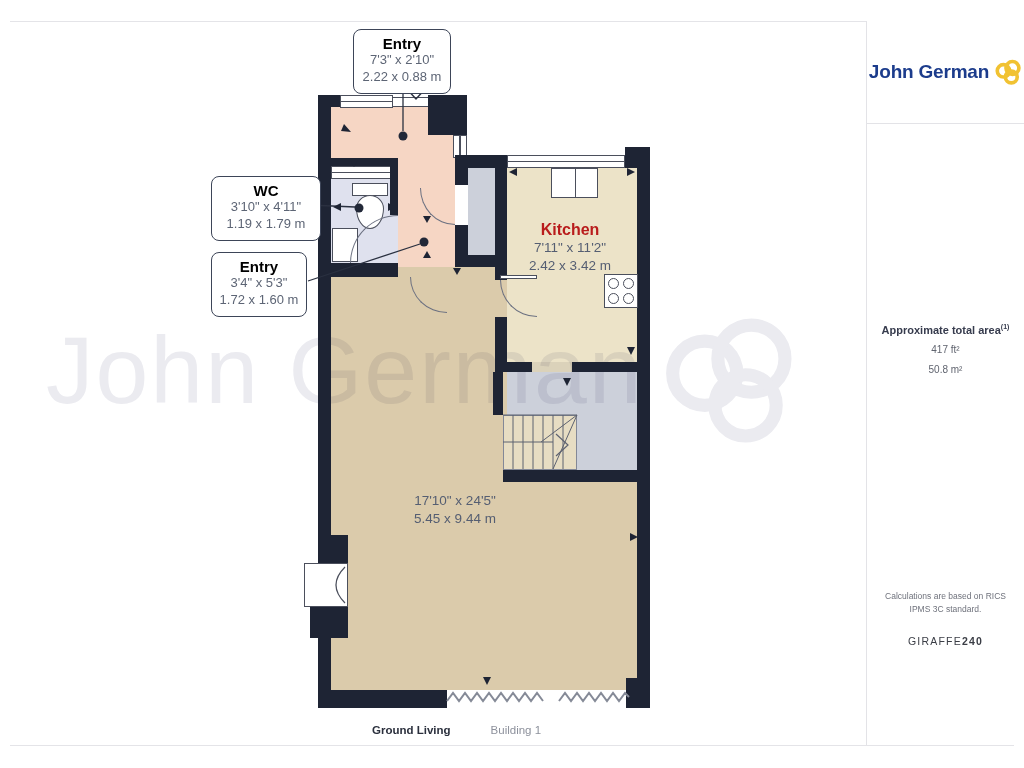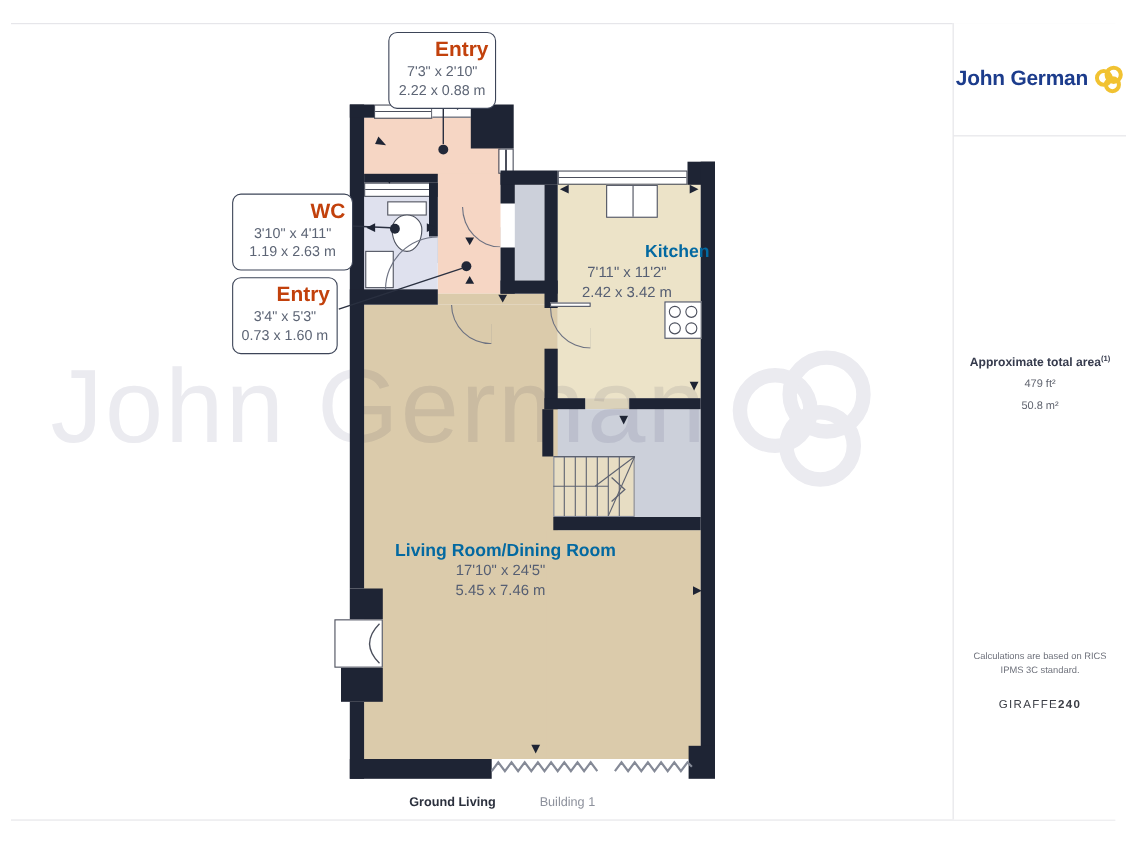--- a/index.html
+++ b/index.html
@@ -19,25 +19,25 @@
   .arc  { z-index:13; position:absolute; border:0 solid #6b7080; }
   .overlay { position:absolute; left:0; top:0; z-index:14; pointer-events:none; }
   .lbl  { z-index:20; position:absolute; text-align:center; }
 
   
   .wm-text { position:absolute; left:46px; top:316px; font-size:95px; letter-spacing:2px;
              color:#ebebf0; font-weight:400; white-space:nowrap; }
   .wm-knot { position:absolute; left:642px; top:312px; }
 
   
-  .room-title { font-size:16px; font-weight:700; color:#0369a1;text-align:right; }
+  .room-title { font-size:16px; font-weight:700; color:#b91c1c; }
   .room-dim   { font-size:13.5px; color:#555e72; line-height:1.3; }
   .callout { z-index:21; position:absolute; background:#fff; border:1.5px solid #3d4558;
              border-radius:8px; text-align:center; padding:5px 6px 7px; }
-  .c-title { font-size:19px; font-weight:700; color:#c2410c;text-align:right; }
+  .c-title { font-size:15px; font-weight:700; color:#000000; }
   .c-dim   { font-size:13px; color:#5d6575; line-height:1.3; }
 
   
   .niche { z-index:11; position:absolute; background:#fff; border:1px solid #4b4f5c; }
   .stairs { z-index:11; position:absolute; background:#e7ddc3; border:1px solid #838897; }
   .hob-grid { position:absolute; inset:3px; display:grid; grid-template-columns:1fr 1fr; gap:3px; }
   .hob-grid b { display:block; width:11px; height:11px; border:1.2px solid #4b4f5c; border-radius:50%; }
   .sink-div { position:absolute; left:50%; top:0; width:1px; height:100%; background:#4b4f5c; }
 
   
@@ -190,60 +190,59 @@
         <path d="M453,268 h8 l-4,7 z"></path>
       </g>
     </svg>
 
     <div class="lbl" style="left:495px;top:221px;width:150px">
       <div class="room-title">Kitchen</div>
       <div class="room-dim">7'11" x 11'2"</div>
       <div class="room-dim">2.42 x 3.42 m</div>
     </div>
     <div class="lbl" style="left:350px;top:492px;width:210px">
-      <div class="room-title">Living Room/Dining Room</div>
       <div class="room-dim">17'10" x 24'5"</div>
-      <div class="room-dim">5.45 x 7.46 m</div>
+      <div class="room-dim">5.45 x 9.44 m</div>
     </div>
 
     <div class="callout" style="left:353px;top:29px;width:98px">
       <div class="c-title">Entry</div>
       <div class="c-dim">7'3" x 2'10"</div>
       <div class="c-dim">2.22 x 0.88 m</div>
     </div>
     <div class="callout" style="left:211px;top:176px;width:110px">
       <div class="c-title">WC</div>
       <div class="c-dim">3'10" x 4'11"</div>
-      <div class="c-dim">1.19 x 2.63 m</div>
+      <div class="c-dim">1.19 x 1.79 m</div>
     </div>
     <div class="callout" style="left:211px;top:252px;width:96px">
       <div class="c-title">Entry</div>
       <div class="c-dim">3'4" x 5'3"</div>
-      <div class="c-dim">0.73 x 1.60 m</div>
+      <div class="c-dim">1.72 x 1.60 m</div>
     </div>
   </div>
 
   <div class="footer">
     <span class="floor">Ground Living</span><span class="bldg">Building 1</span>
   </div>
 
   <aside class="sidebar">
     <div class="logo-row">
       <span class="logo-text">John German</span>
       <svg width="27" height="27" viewBox="0 0 96 96">
         <g fill="none" stroke="#f1c232" stroke-width="13">
           <circle cx="30" cy="42" r="22"></circle>
             <circle cx="62" cy="32" r="23"></circle>
             <circle cx="58" cy="64" r="21"></circle>
         </g>
       </svg>
     </div>
     <div class="area-block">
       <div class="area-title"><span>Approximate total area</span><sup>(1)</sup></div>
-      <div class="area-val">479 ft²</div>
+      <div class="area-val">417 ft²</div>
       <div class="area-val">50.8 m²</div>
     </div>
     <div class="disclaimer">
       <p>Calculations are based on RICS IPMS 3C standard.</p>
       <div class="provider">
         <span>GIRAFFE</span><b>240</b>
       </div>
     </div>
   </aside>
 

